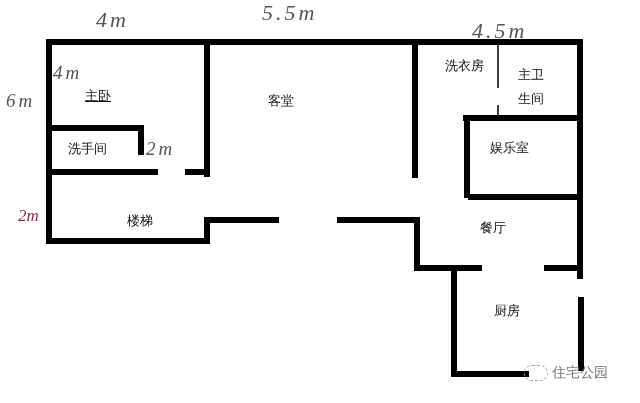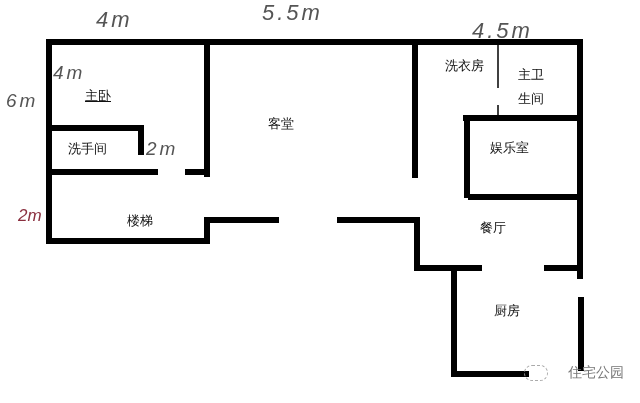--- a/index.html
+++ b/index.html
@@ -1,24 +1,24 @@
 <!DOCTYPE html>
 <html><head>
 <meta charset="utf-8">
 <style>
   html, body { margin:0; padding:0; background:#ffffff; }
   body { width:640px; height:403px; position:relative; overflow:hidden; font-family:"DejaVu Sans", sans-serif; }
   #plan { position:absolute; left:0; top:0; width:640px; height:403px; }
   .wall { stroke:#000; stroke-width:6; stroke-linecap:square; fill:none; }
   .thin { stroke:#000; stroke-width:1.5; fill:none; }
   .room-label { position:absolute; font-size:13px; color:#111; white-space:nowrap; font-weight:500; }
-  .dim { position:absolute; font-family:Liberation Sans, sans-serif; font-style:italic; font-size:22px; color:#555; letter-spacing:3px; white-space:nowrap; }
+  .dim { position:absolute; font-family:Liberation Serif, serif; font-style:italic; font-size:22px; color:#555; letter-spacing:3px; white-space:nowrap; }
   .dim.small { font-size:19px; }
   .dim.red { color:#8a2f3f; font-size:17px; letter-spacing:0; }
-  .watermark { position:absolute; left:524px; top:364px; font-size:14px; color:#777; display:flex; align-items:center; gap:20px; }
+  .watermark { position:absolute; left:524px; top:364px; font-size:14px; color:#777; display:flex; align-items:center; gap:4px; }
   .wm-icon { width:22px; height:14px; border:1px dashed #aaa; border-radius:8px; }
 </style>
 </head>
 <body>
 
 <svg id="plan" viewBox="0 0 640 403" xmlns="http://www.w3.org/2000/svg">
 
   <line class="wall" x1="49" y1="42" x2="578" y2="42"></line>
 
   <line class="wall" x1="49" y1="42" x2="49" y2="240"></line>
@@ -50,21 +50,21 @@
   <line class="wall" x1="471" y1="197" x2="580" y2="197"></line>
 
   <line class="wall" x1="580" y1="42" x2="580" y2="276"></line>
   <line class="wall" x1="581" y1="300" x2="581" y2="368"></line>
 
   <line class="wall" x1="454" y1="268" x2="454" y2="374"></line>
   <line class="wall" x1="454" y1="374" x2="526" y2="374"></line>
 </svg>
 
 <div class="room-label" style="left:85px;top:87px;text-decoration:underline;">主卧</div>
-<div class="room-label" style="left:268px;top:92px;margin-top:23px;">客堂</div>
+<div class="room-label" style="left:268px;top:92px;">客堂</div>
 <div class="room-label" style="left:445px;top:57px;">洗衣房</div>
 <div class="room-label" style="left:518px;top:66px;">主卫</div>
 <div class="room-label" style="left:518px;top:90px;">生间</div>
 <div class="room-label" style="left:68px;top:140px;">洗手间</div>
 <div class="room-label" style="left:490px;top:139px;">娱乐室</div>
 <div class="room-label" style="left:91px;top:212px;margin-left:36px;">楼梯</div>
 <div class="room-label" style="left:480px;top:219px;">餐厅</div>
 <div class="room-label" style="left:478px;top:302px;margin-left:16px;">厨房</div>
 
 <div class="dim" style="left:96px;top:7px;">4m</div>

